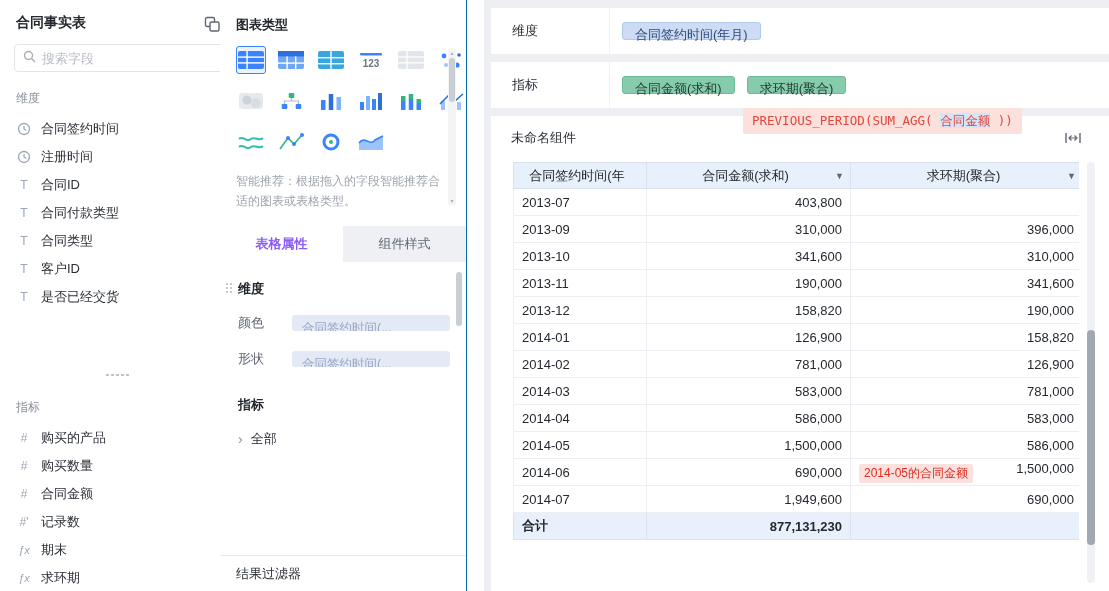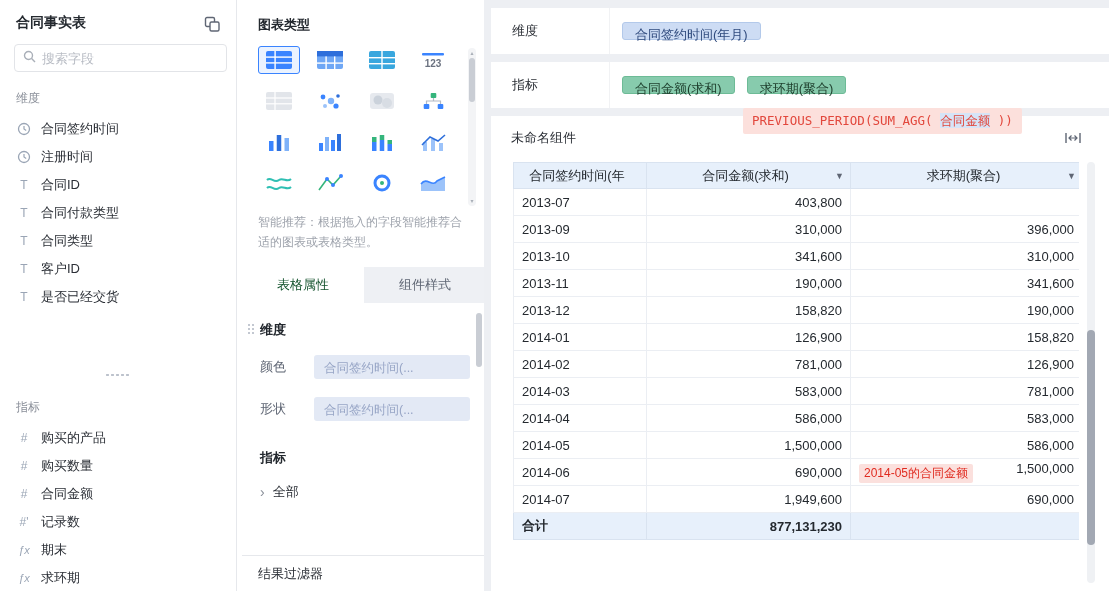--- a/index.html
+++ b/index.html
@@ -18,41 +18,41 @@
 .search-box input::placeholder{color:#B8BCC4}
 .section-title{font-size:12px;color:#8A8F99;padding:18px 16px 8px}
 .field-item{height:28px;display:flex;align-items:center;gap:9px;padding:0 16px;font-size:13px;color:#2B2F36;cursor:pointer}
 .f-icon{width:16px;display:flex;justify-content:center;align-items:center;color:#9AA5B5;font-size:12px}
 .f-icon .glyph{font-size:12px;color:#9AA5B5}
 .f-icon .glyph.fx{font-style:italic;font-size:11px}
 .splitter{height:12px;margin-top:58px;display:flex;align-items:center;justify-content:center}
 .splitter span{width:26px;height:4px;background-image:radial-gradient(circle,#BCC2CC 1.1px,transparent 1.3px);background-size:5px 4px;background-repeat:repeat-x}
 
 
-.mid-panel{position:absolute;left:242px;top:0;width:247px;height:100%;background:#fff;border-right:3px solid #0369a1;overflow:hidden}
+.mid-panel{position:absolute;left:220px;top:0;width:247px;height:100%;background:#fff;border-right:1px solid #0369a1;overflow:hidden}
 .mp-title{padding:16px 16px 6px;font-size:13px;font-weight:600;color:#24292F}
 .chart-grid-wrap{position:relative;padding:6px 32px 10px 16px}
-.chart-grid{display:grid;grid-template-columns:repeat(4,1fr);row-gap:13px;column-gap:10px}
+.chart-grid{display:grid;grid-template-columns:repeat(6,1fr);row-gap:13px;column-gap:10px}
 .chart-cell{height:28px;display:flex;align-items:center;justify-content:center;border:1px solid transparent;border-radius:3px;cursor:pointer}
 .chart-cell.selected{border-color:#3A84FF;background:#EBF3FF}
 .mp-scrollbar{position:absolute;right:10px;top:8px;height:158px;width:8px;background:#F3F4F6;border-radius:4px}
 .mp-scrollbar .thumb{position:absolute;top:10px;left:1px;width:6px;height:44px;background:#C9CDD4;border-radius:3px}
 .mp-scrollbar .arr{position:absolute;left:0;width:8px;text-align:center;font-size:6px;color:#A9AFB8;line-height:8px}
 .arr-up{top:1px}.arr-down{bottom:1px}
 .mp-hint{padding:6px 18px 0 16px;font-size:12px;color:#9EA3AC;line-height:1.65}
 .mp-tabs{display:flex;margin-top:14px;height:36px;background:#EEF0F4}
 .mp-tab{flex:1;display:flex;align-items:center;justify-content:center;font-size:13px;color:#5F6674;cursor:pointer}
-.mp-tab.active{background:#fff;color:#14532d;font-weight:400}
+.mp-tab.active{background:#fff;color:#8b5cf6;font-weight:700}
 .prop-area{position:relative;padding:18px 16px 0 18px}
 .prop-section{position:relative;font-size:13px;font-weight:600;color:#24292F;margin-bottom:16px}
 .prop-section.mt{margin-top:28px}
 .drag-dots{position:absolute;left:-13px;top:2px;width:8px;height:13px;background-image:radial-gradient(circle,#C3C8D1 1.1px,transparent 1.3px);background-size:4px 4px;cursor:grab}
 .prop-row{display:flex;align-items:center;gap:14px;margin-bottom:18px}
 .prop-label{width:40px;font-size:13px;color:#5F6674;flex:none}
-.prop-pill{flex:1;height:24px;line-height:26px;background:#E3E9F5;border-radius:3px;color:#97A5C6;font-size:12.5px;padding:0 10px;white-space:nowrap;overflow:hidden;cursor:pointer}
+.prop-pill{flex:1;height:16px;line-height:26px;background:#E3E9F5;border-radius:3px;color:#97A5C6;font-size:12.5px;padding:0 10px;white-space:nowrap;overflow:hidden;cursor:pointer}
 .all-row{display:flex;align-items:center;gap:8px;font-size:13px;color:#2B2F36;margin-top:16px;cursor:pointer}
 .chev{color:#8A8F99;font-size:14px;line-height:1}
 .prop-scrollbar{position:absolute;right:3px;top:6px;width:8px;height:130px}
 .prop-scrollbar .thumb{position:absolute;top:4px;left:1px;width:6px;height:54px;background:#C9CDD4;border-radius:3px}
 .mp-footer{position:absolute;bottom:0;left:0;right:0;height:36px;background:#fff;border-top:1px solid #E6E8EC;display:flex;align-items:center;padding-left:16px;font-size:13px;color:#2B2F36;cursor:pointer}
 
 
 .canvas{position:absolute;left:484px;top:0;right:0;height:100%;background:#EDEFF3}
 .shelf-card{position:absolute;left:7px;right:0;height:46px;background:#fff;display:flex;align-items:center}
 #dim-card{top:8px}

